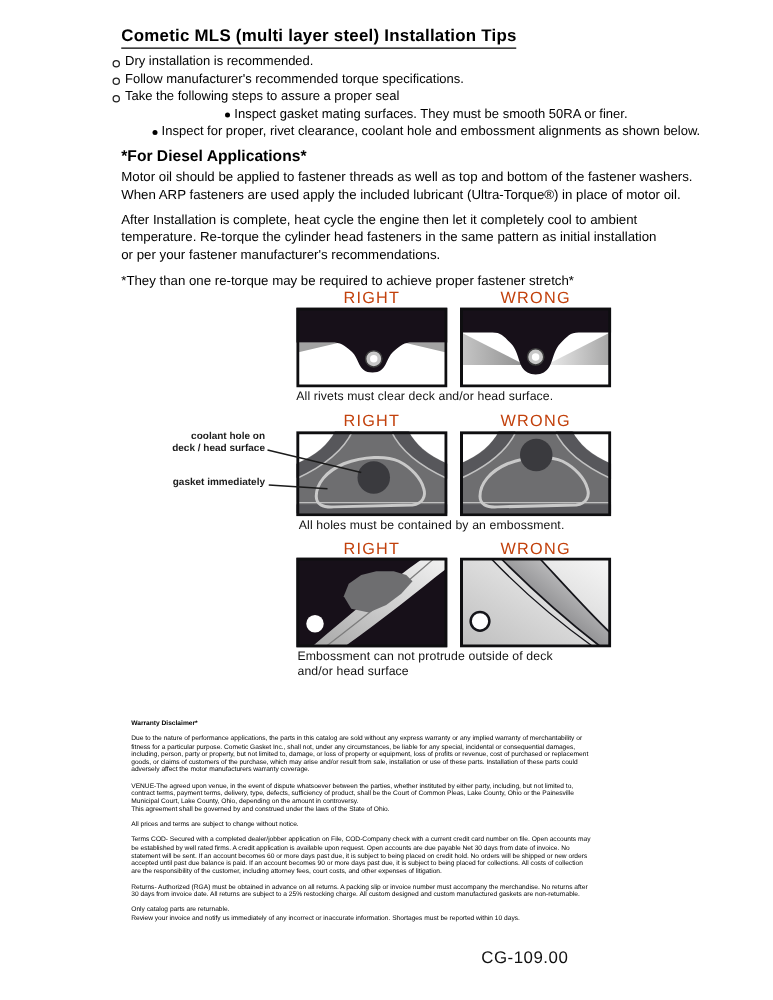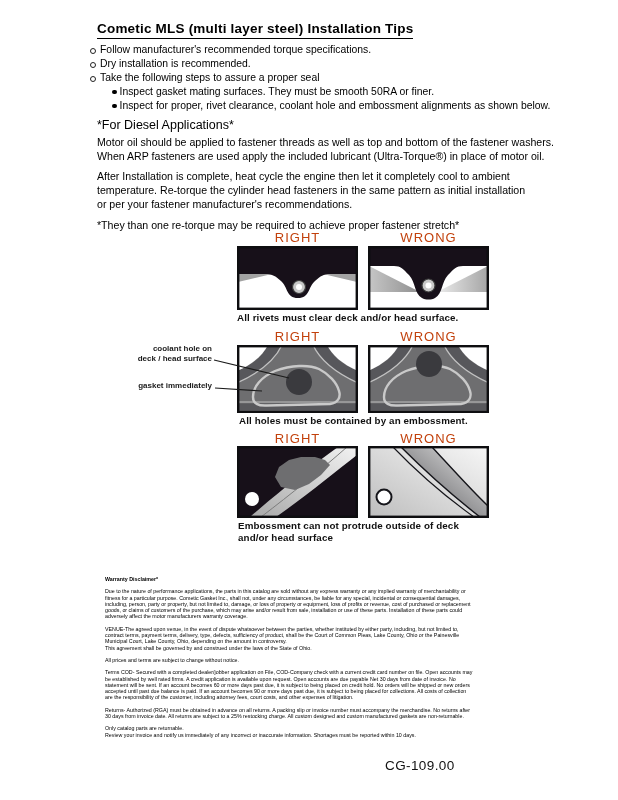--- a/index.html
+++ b/index.html
@@ -9,56 +9,56 @@
   }
   .abs{position:absolute;}
   
   .title{
     left:97px;top:21px;font-size:13.5px;font-weight:700;letter-spacing:.2px;
     border-bottom:1.6px solid #000;padding-bottom:2px;
   }
   
   .bullets{left:90px;top:43px;width:480px;font-size:10.4px;line-height:14px;}
   .bullet{display:flex;align-items:flex-start;}
-  .bullet.l2{padding-left:22px;}
+  .bullet.l2{padding-left:22px;justify-content:center;}
   .mk{flex:0 0 auto;display:inline-block;border-radius:50%;}
   .mk1{width:4px;height:4px;border:1px solid #222;margin:4.5px 4px 0 0;}
   .mk2{width:4.5px;height:4.5px;background:#000;margin:4.5px 3px 0 0;}
   
-  .diesel-h{left:97px;top:118px;font-size:12.5px;font-weight:400;}
+  .diesel-h{left:97px;top:118px;font-size:12.5px;font-weight:700;}
   .para{left:97px;font-size:10.6px;line-height:13.9px;white-space:pre-line;width:480px;}
   .p1{top:136px;}
   .p2{top:170px;}
   .note{top:219px;}
   
   .dlabel{width:121px;text-align:center;font-size:13px;letter-spacing:1px;color:#c2410c;}
-  .cap{font-size:9.8px;font-weight:700;letter-spacing:.1px;white-space:pre-line;line-height:11.5px;color:#111;}
+  .cap{font-size:9.8px;font-weight:400;letter-spacing:.1px;white-space:pre-line;line-height:11.5px;color:#111;}
   .ann{font-size:8px;font-weight:700;color:#1b1b1b;text-align:right;line-height:9.6px;white-space:pre-line;}
   .dia{position:absolute;}
   .overlay{left:0;top:0;pointer-events:none;z-index:6;}
   
   .disc{left:105px;top:576px;width:430px;font-size:5.3px;line-height:6.3px;color:#000;}
   .disc p{margin:0 0 6px 0;white-space:pre-line;}
   .disc .dh{font-weight:700;}
   
   .pagenum{left:385px;top:758px;font-size:13.5px;letter-spacing:.4px;color:#111;text-align:right;}
 </style>
 </head>
 <body>
 
 <div class="abs title">Cometic MLS (multi layer steel) Installation Tips</div>
 
 <div class="abs bullets">
   <div class="bullet l1">
       <span class="mk mk1"></span>
-      <span>Follow manufacturer's recommended torque specifications.</span>
+      <span>Dry installation is recommended.</span>
     </div>
   <div class="bullet l1">
       <span class="mk mk1"></span>
-      <span>Dry installation is recommended.</span>
+      <span>Follow manufacturer's recommended torque specifications.</span>
     </div>
   <div class="bullet l1">
       <span class="mk mk1"></span>
       <span>Take the following steps to assure a proper seal</span>
     </div>
   <div class="bullet l2">
       <span class="mk mk2"></span>
       <span>Inspect gasket mating surfaces.  They must be smooth 50RA or finer.</span>
     </div>
   <div class="bullet l2">

